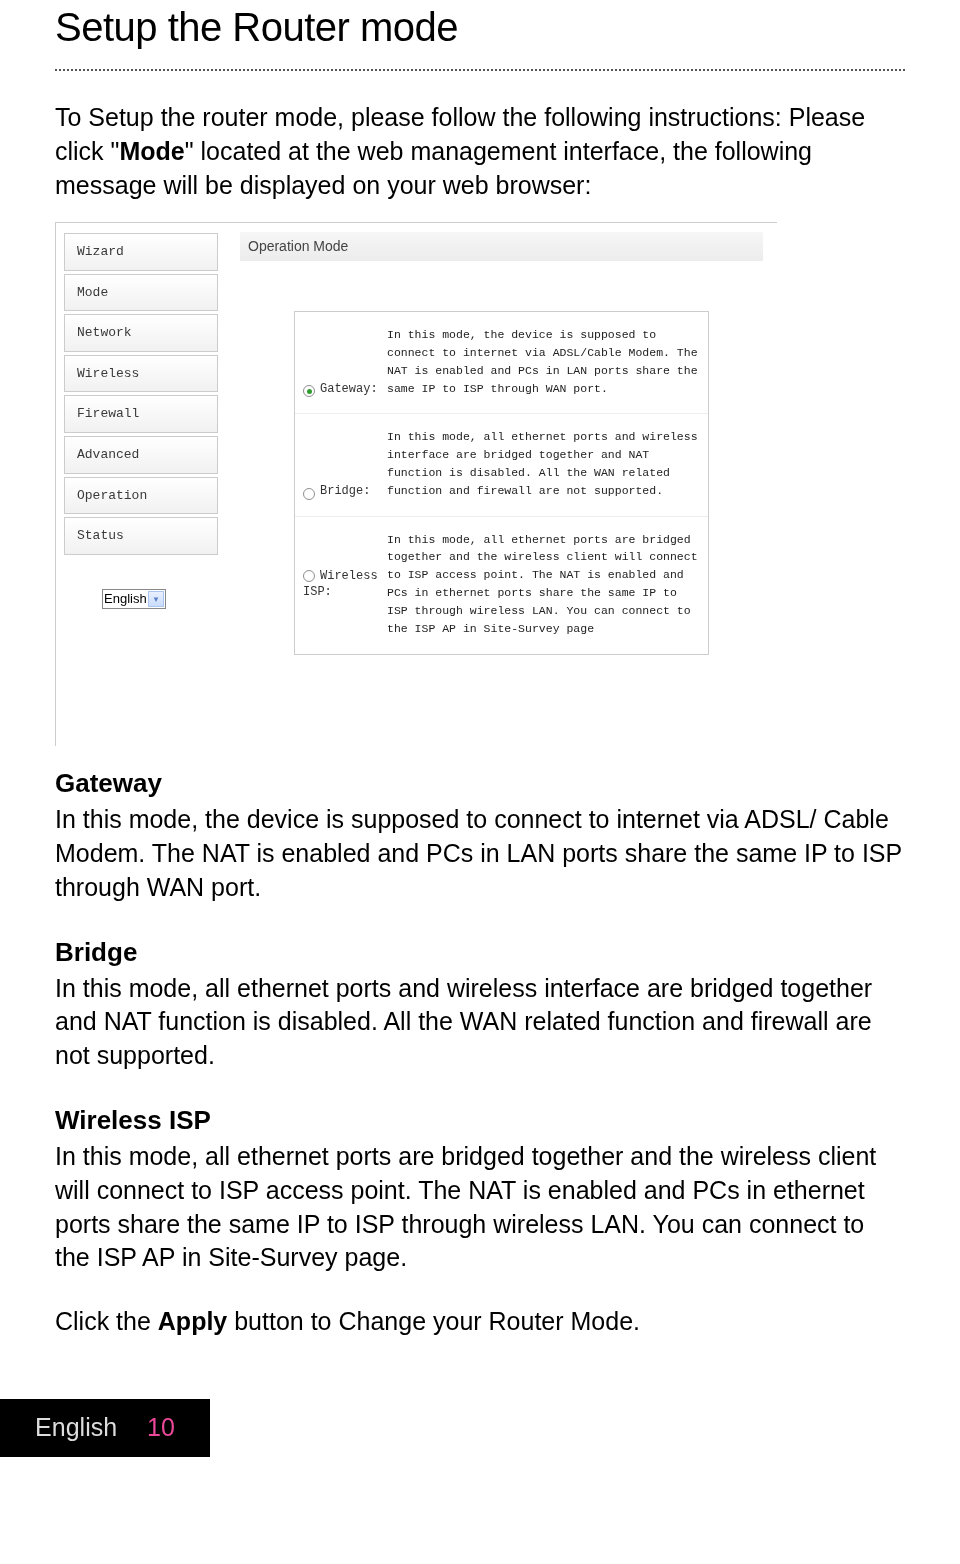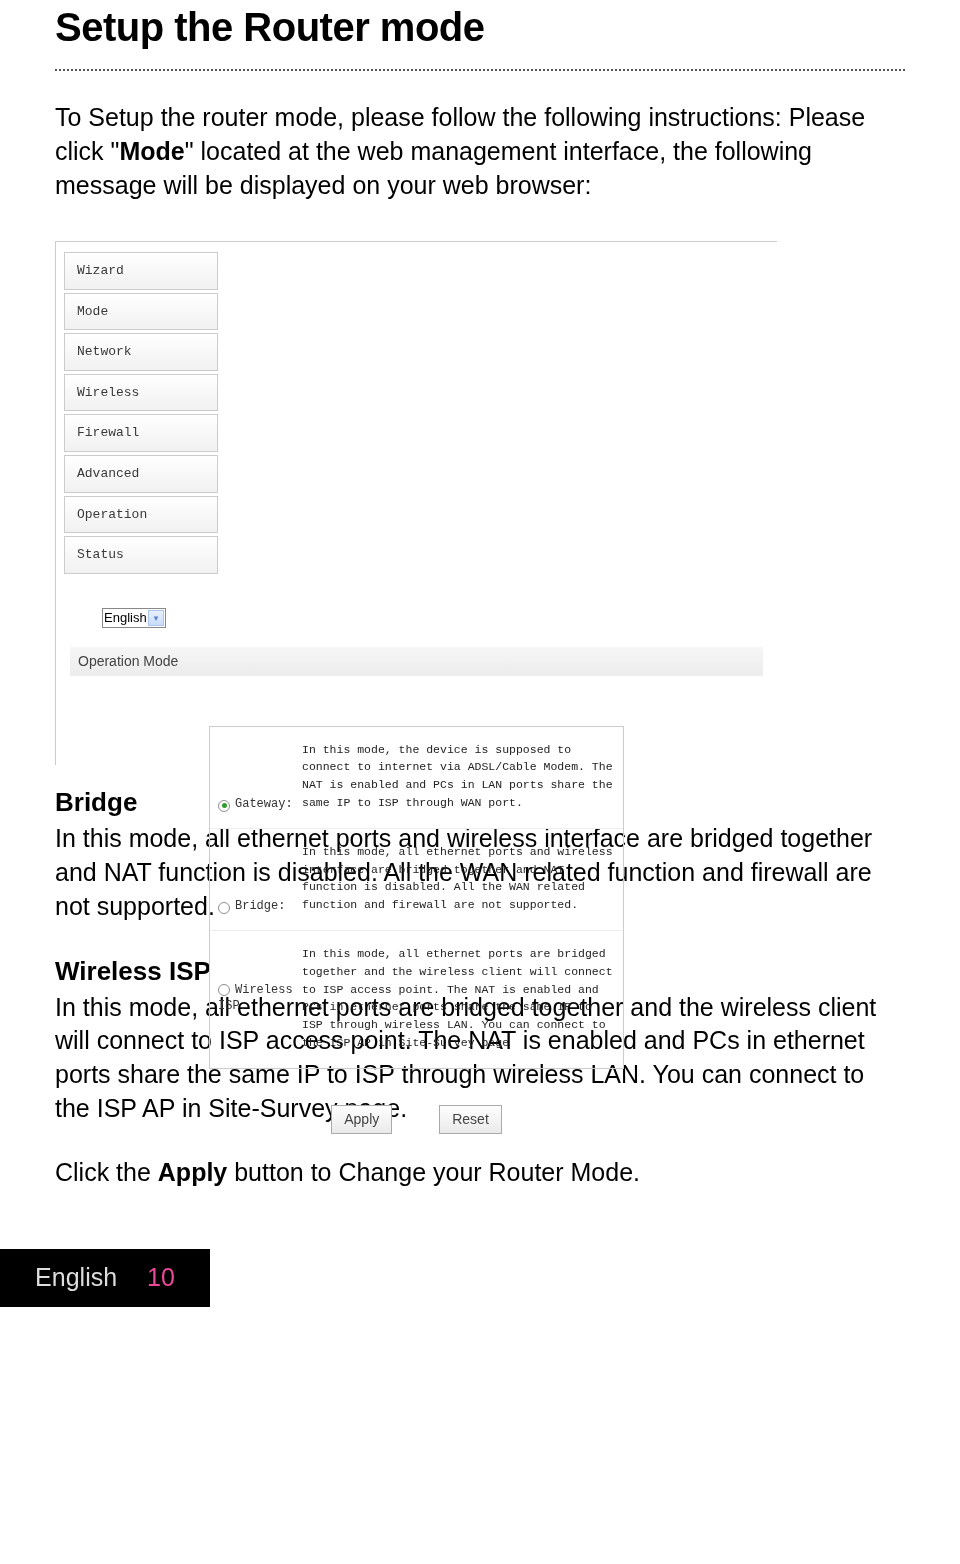--- a/index.html
+++ b/index.html
@@ -9,48 +9,47 @@
       background:#fff;
       color:#000;
       font-size:25px;
       line-height:1.35;
     }
     .page {
       padding:0 55px 0 55px;
     }
     h1 {
       font-size:40px;
-      font-weight:700;
+      font-weight:400;
       margin:0 0 15px 0;
       letter-spacing:-0.5px;
     }
     .rule {
       border:none;
       border-top:2px dotted #555;
       margin-bottom:30px;
       margin-top:6px;
     }
     p { margin:0; }
-    .intro { font-size:25px; margin-bottom:39px; }
+    .intro { font-size:25px; margin-bottom:20px; }
     .bold { font-weight:700; }
     .screenshot {
       border:1px solid #ccc;
       border-right:none;
       border-bottom:none;
       width:722px;
       height:524px;
       position:relative;
       background:#fff;
       margin-left:0;
       margin-bottom:20px;
     }
     .screenshot-inner{
       height:100%;
       display:flex;
-      flex-direction:column;
     }
     .sidebar {
       width:170px;
       padding:10px 8px;
       flex-shrink:0;
     }
     .menu-item {
       border:1px solid #ccc;
       background:linear-gradient(#fff,#f1f1f1);
       padding:9px 12px;
@@ -208,28 +207,28 @@
               <div class="radio-line">
                 <span class="radio" data-interactable="true"></span>
                 <span data-interactable="false">Wireless</span>
               </div>
               <span data-interactable="false">ISP:</span>
             </div>
             <div class="mode-desc" data-interactable="false">In this mode, all ethernet ports are bridged together and the wireless client will connect to ISP access point. The NAT is enabled and PCs in ethernet ports share the same IP to ISP through wireless LAN. You can connect to the ISP AP in Site-Survey page</div>
           </div>
         </div>
 
-        <div class="btn-row" data-interactable="false">
-          <span class="btn" data-interactable="true">Apply</span>
-          <span class="btn" data-interactable="true">Reset</span>
-        </div>
       </div>
     </div>
   </div>
 
+  <div class="section" data-interactable="false">
+    <h2 data-interactable="false">Gateway</h2>
+    <p data-interactable="false">In this mode, the device is supposed to connect to internet via ADSL/ Cable Modem. The NAT is enabled and PCs in LAN ports share the same IP to ISP through WAN port.</p>
+  </div>
 
   <div class="section" data-interactable="false">
     <h2 data-interactable="false">Bridge</h2>
     <p data-interactable="false">In this mode, all ethernet ports and wireless interface are bridged together and NAT function is disabled. All the WAN related function and firewall are not supported.</p>
   </div>
 
   <div class="section" data-interactable="false">
     <h2 data-interactable="false">Wireless ISP</h2>
     <p data-interactable="false">In this mode, all ethernet ports are bridged together and the wireless client will connect to ISP access point. The NAT is enabled and PCs in ethernet ports share the same IP to ISP through wireless LAN. You can connect to the ISP AP in Site-Survey page.</p>
   </div>

